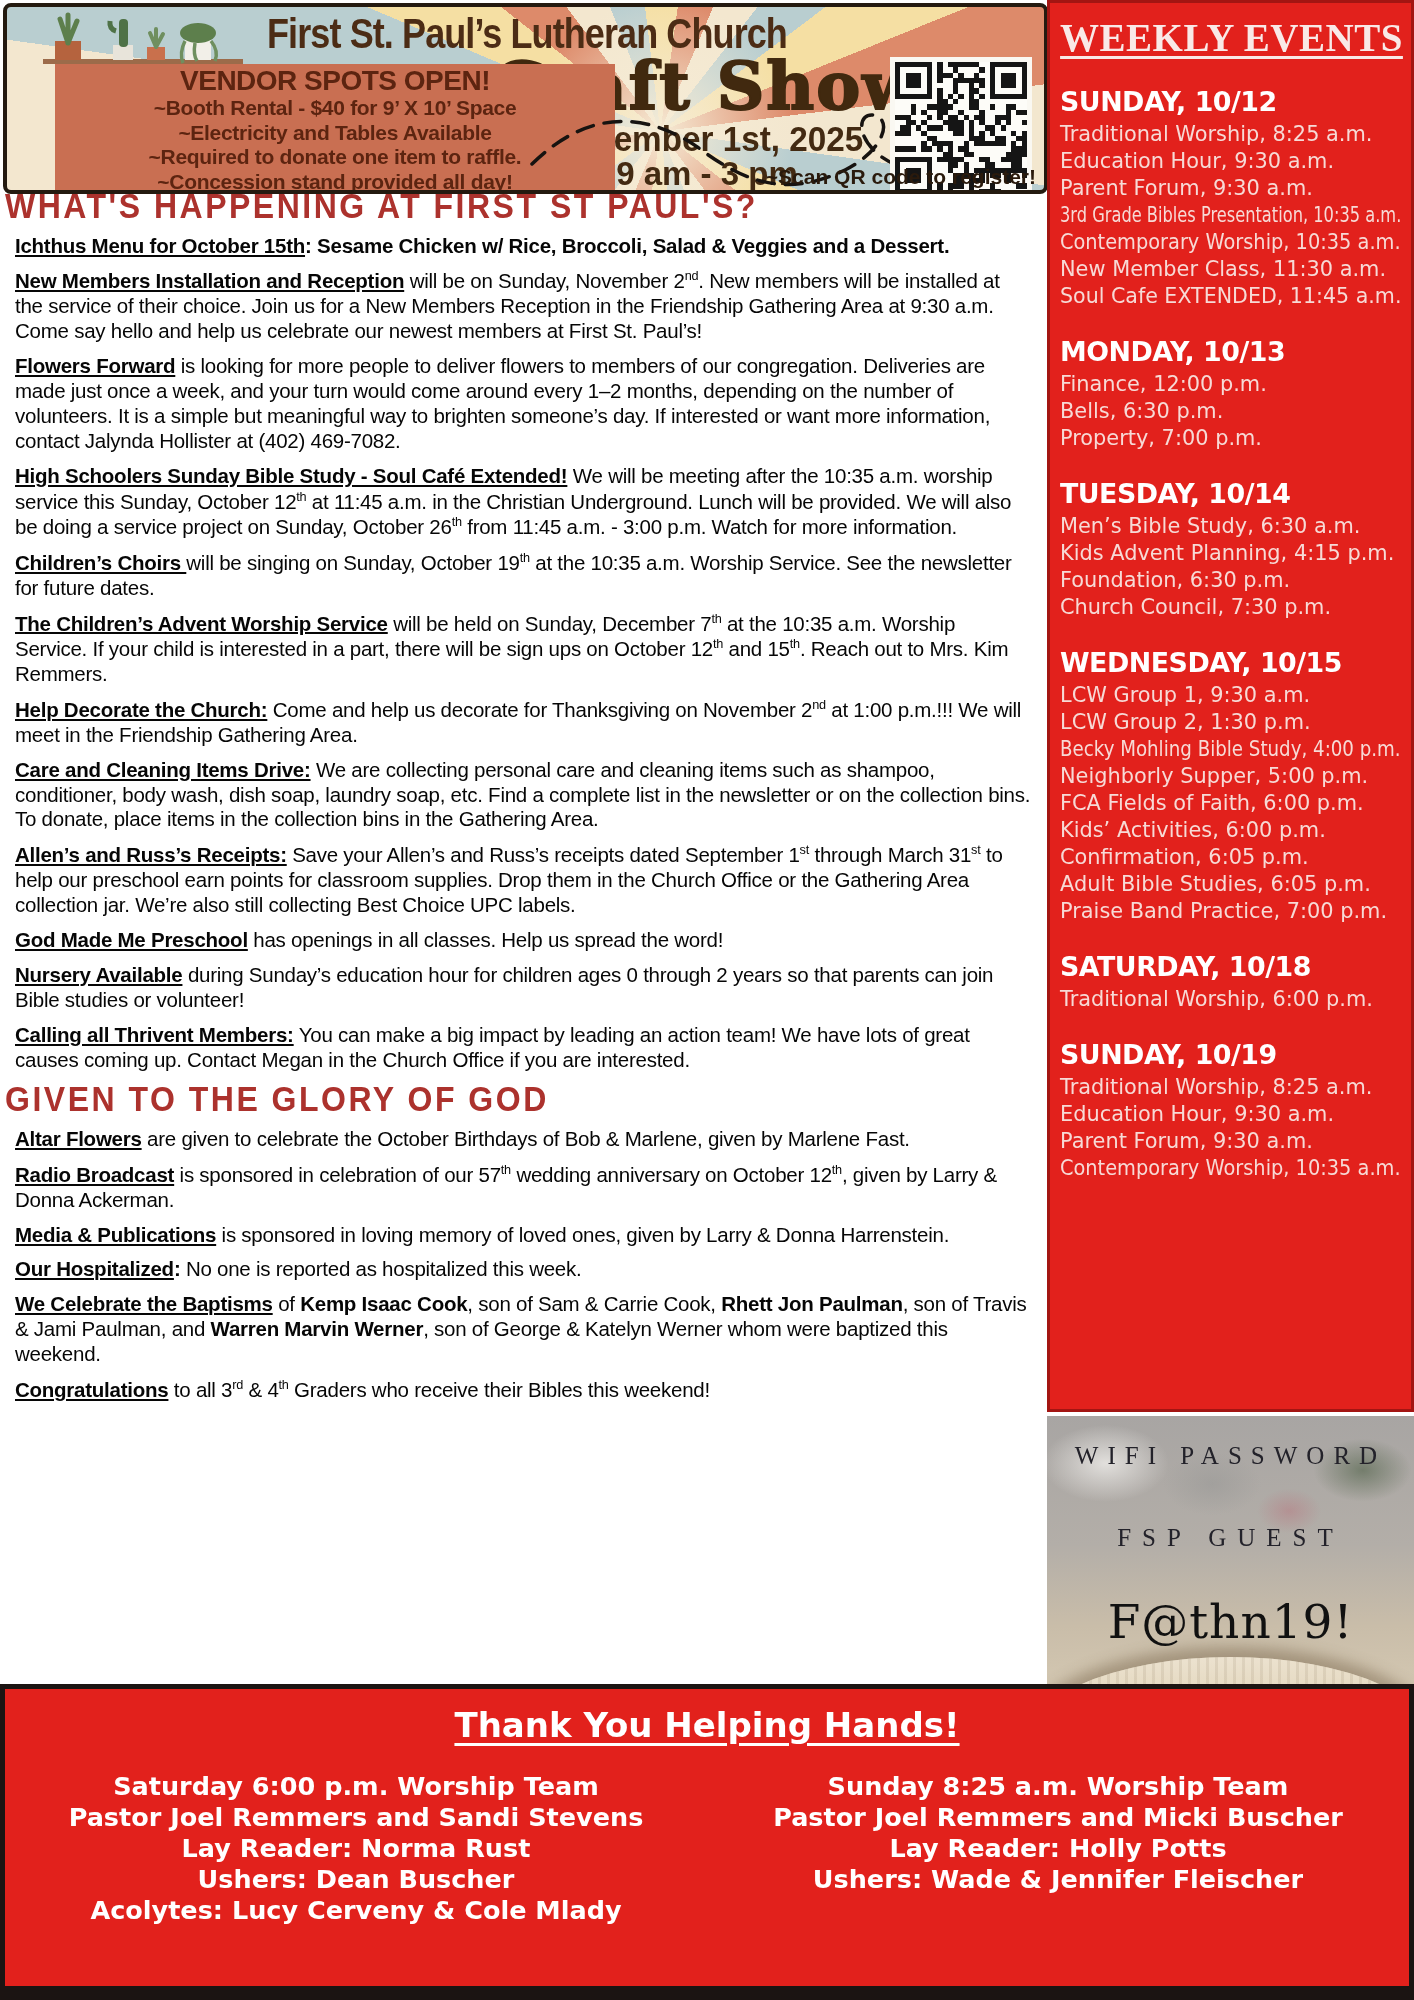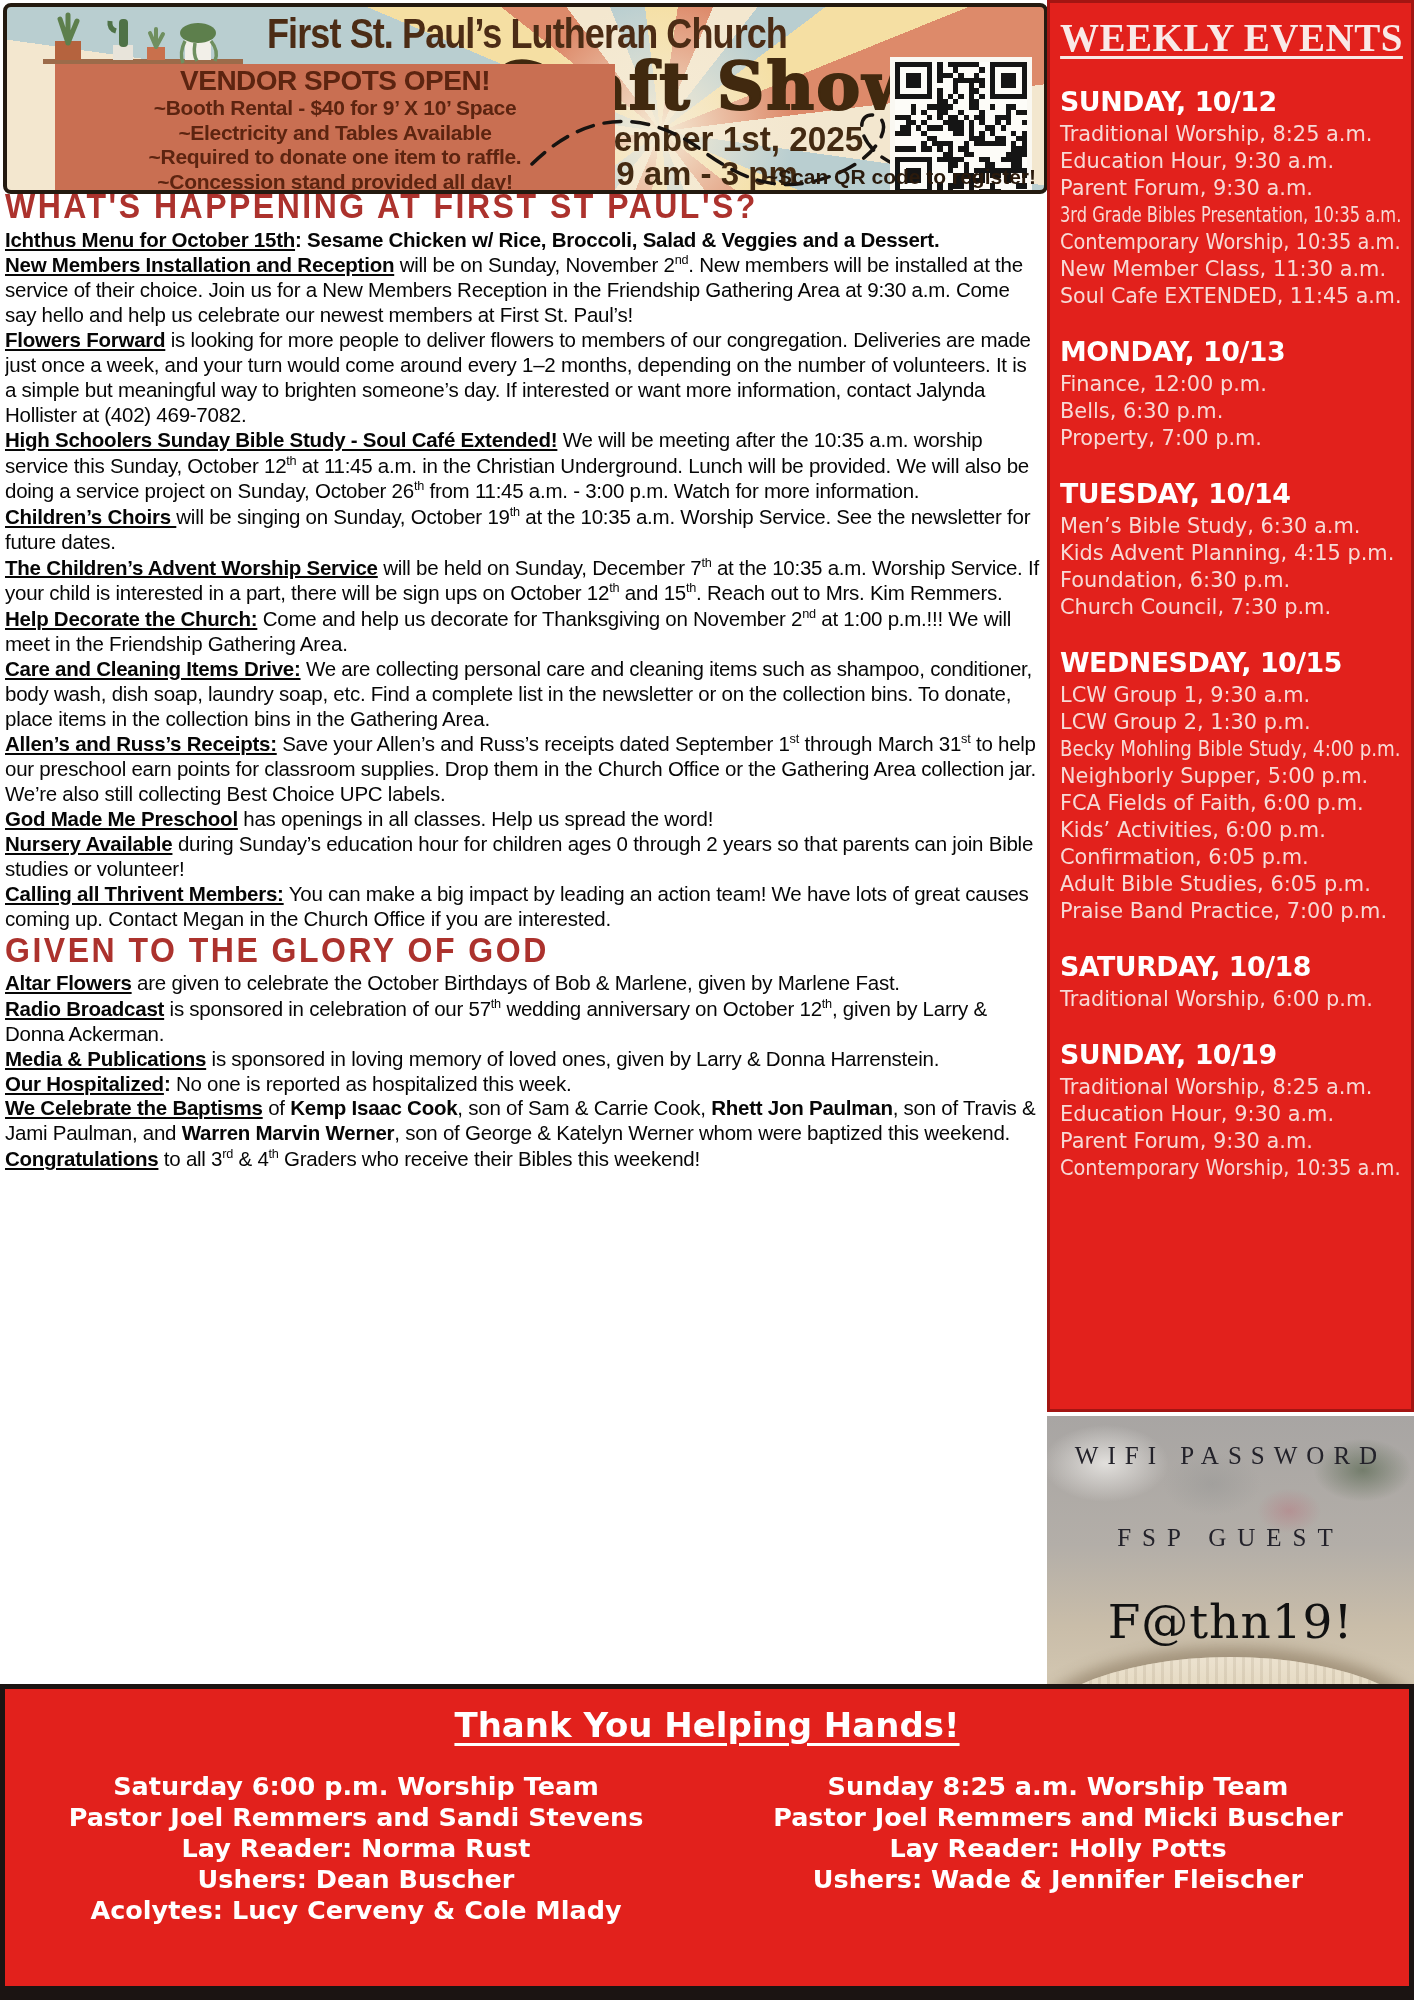--- a/index.html
+++ b/index.html
@@ -31,21 +31,21 @@
   .plants{position:absolute;left:28px;top:0px;}
   .qr-box{position:absolute;right:12px;top:50px;width:132px;height:132px;background:#faf8f2;padding:5px;}
   .scan-note{position:absolute;right:8px;bottom:1px;font-weight:700;font-size:21px;color:#2a1a0c;}
   .doodle{position:absolute;left:520px;bottom:-6px;}
 
   
   .main-col{position:absolute;left:5px;top:188px;width:1036px;height:1494px;overflow:hidden;
     color:#060606;font-size:20.5px;line-height:1.215;letter-spacing:-0.25px;}
   .section-heading{font-size:32px;font-weight:700;letter-spacing:2.5px;color:#ac322d;
     line-height:1.08;margin:1px 0 4px 0;transform:scaleY(1.08);transform-origin:left center;}
-  .ann{margin:0;}
+  .ann{margin:10px;}
   .seg-bu{font-weight:700;text-decoration:underline;text-decoration-thickness:2.2px;text-underline-offset:2px;}
   .seg-b{font-weight:700;}
   .seg-n{font-weight:400;}
   sup.seg-sup{font-size:0.62em;font-weight:400;}
 
   
   .weekly{position:absolute;left:1047px;top:0;width:367px;height:1412px;box-sizing:border-box;
     background:#e2211c;border:3px solid #a31512;padding:8px 8px 0 10px;
     font-family:"DejaVu Sans","Liberation Sans",sans-serif;}
   .weekly-title{font-family:"Liberation Serif","DejaVu Serif",serif;font-weight:700;

